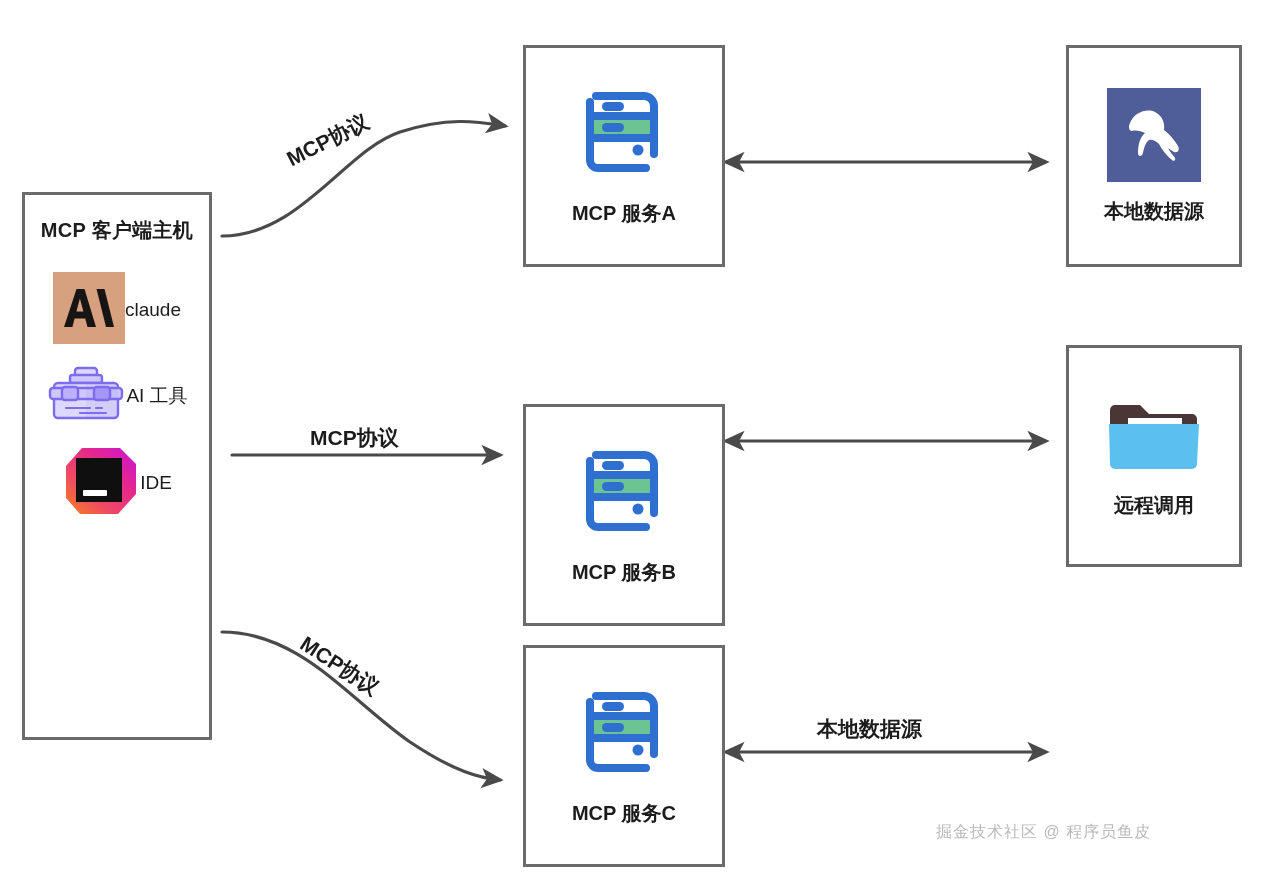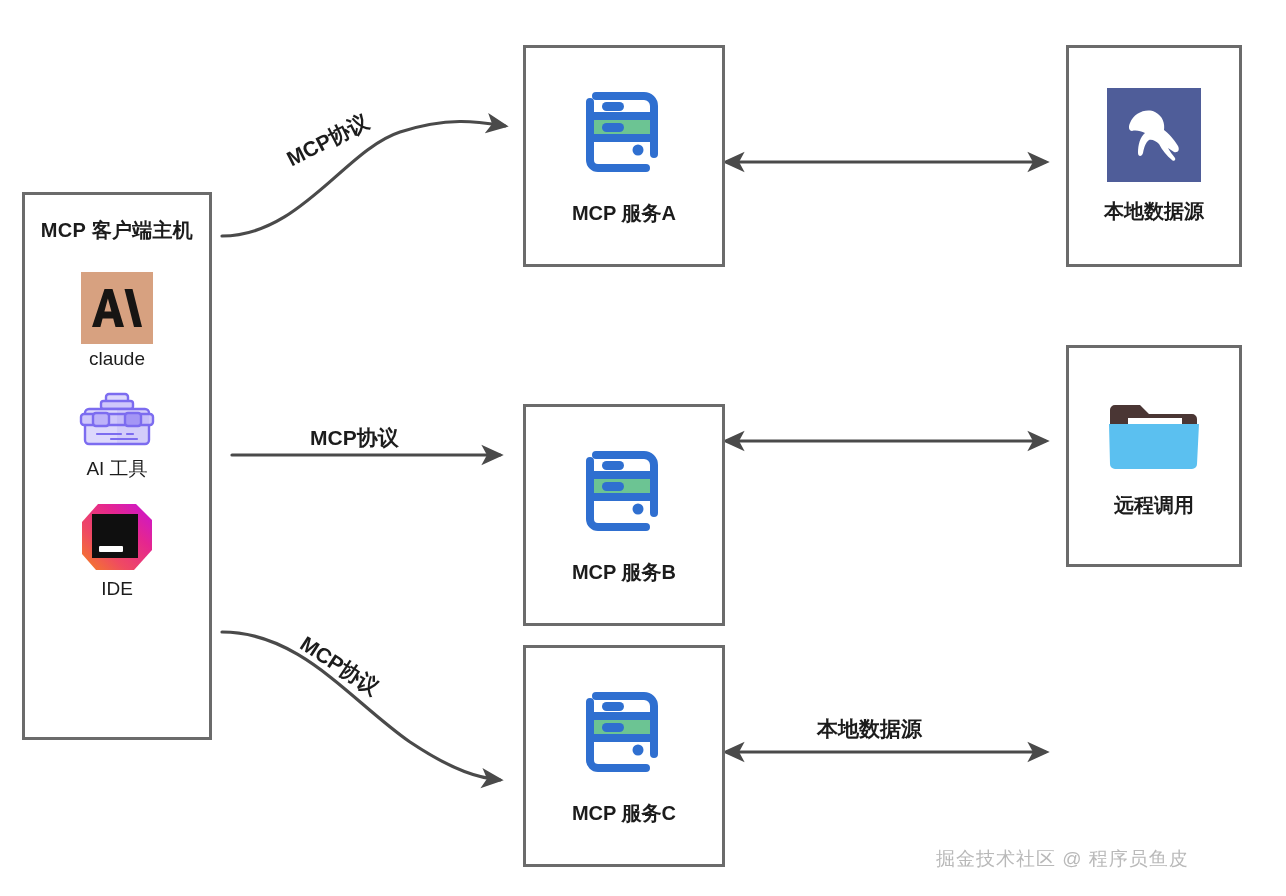--- a/index.html
+++ b/index.html
@@ -51,21 +51,21 @@
     justify-content: flex-start;
     padding-top: 22px;
   }
   #client-host .node-label.title {
     font-size: 20px;
     letter-spacing: 0.3px;
     margin-bottom: 28px;
   }
   .client-item {
     display: flex;
-    flex-direction: column;
+    flex-direction: row;
     align-items: center;
     margin-bottom: 18px;
   }
   .client-item .caption {
     font-size: 19px;
     color: #1c1c1c;
     margin-top: 4px;
     white-space: nowrap;
   }
 
@@ -160,22 +160,22 @@
   }
   #label-remote-call {
     left: 817px;
     top: 715px;
   }
 
   
   #watermark {
     position: absolute;
     left: 936px;
-    top: 846px;
-    font-size: 19px;
+    top: 822px;
+    font-size: 16px;
     color: #b9b9b9;
     white-space: nowrap;
     letter-spacing: 1px;
   }
 </style>
 </head>
 <body>
 
 <div id="stage">
 

